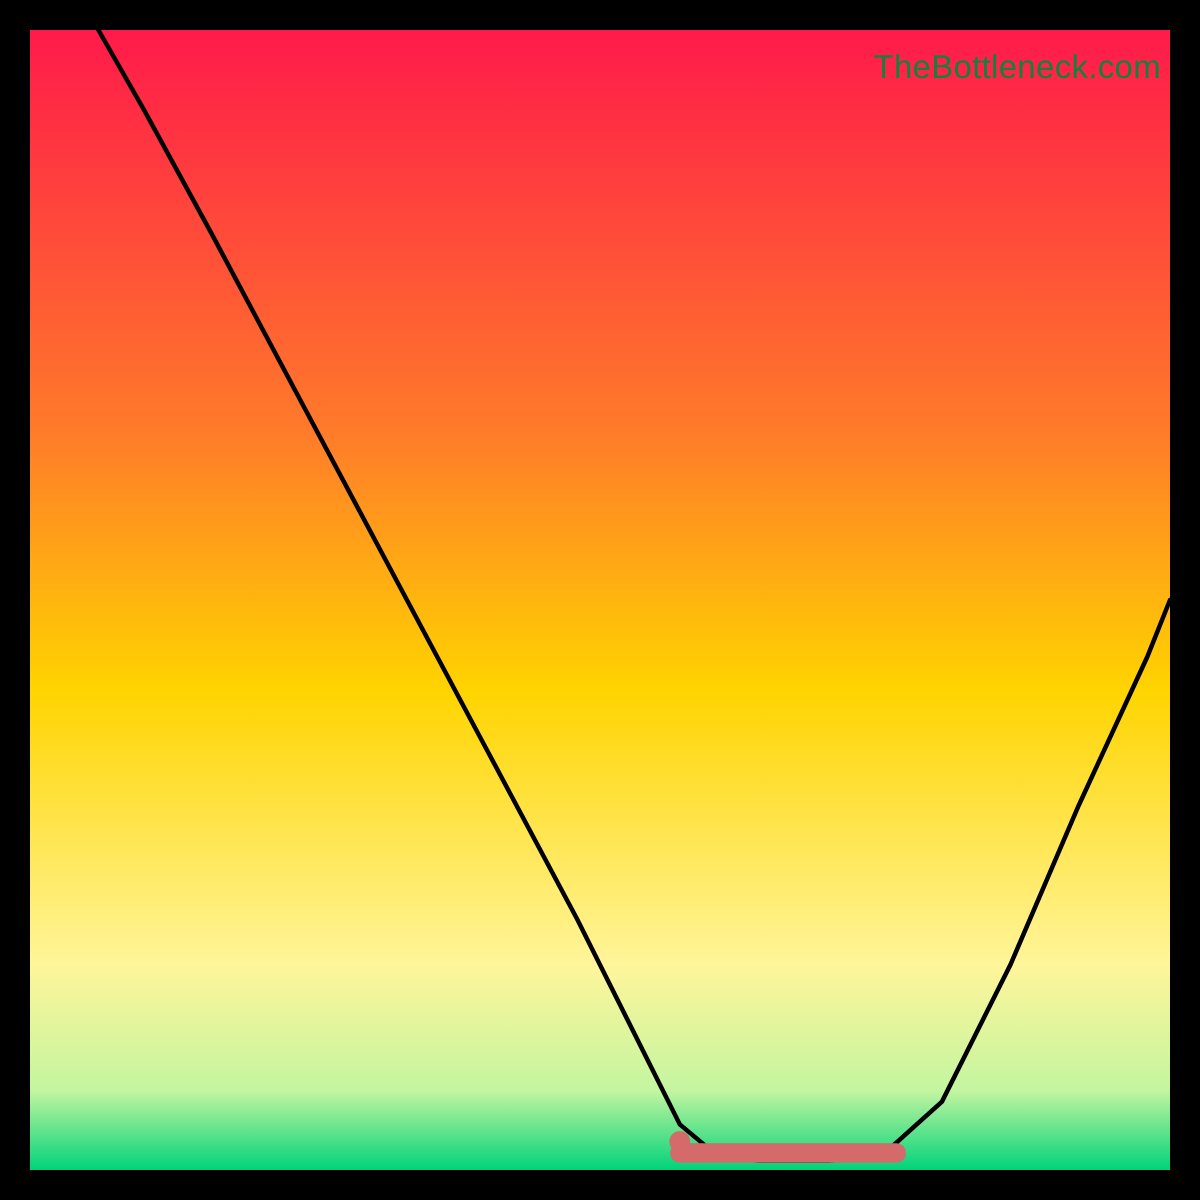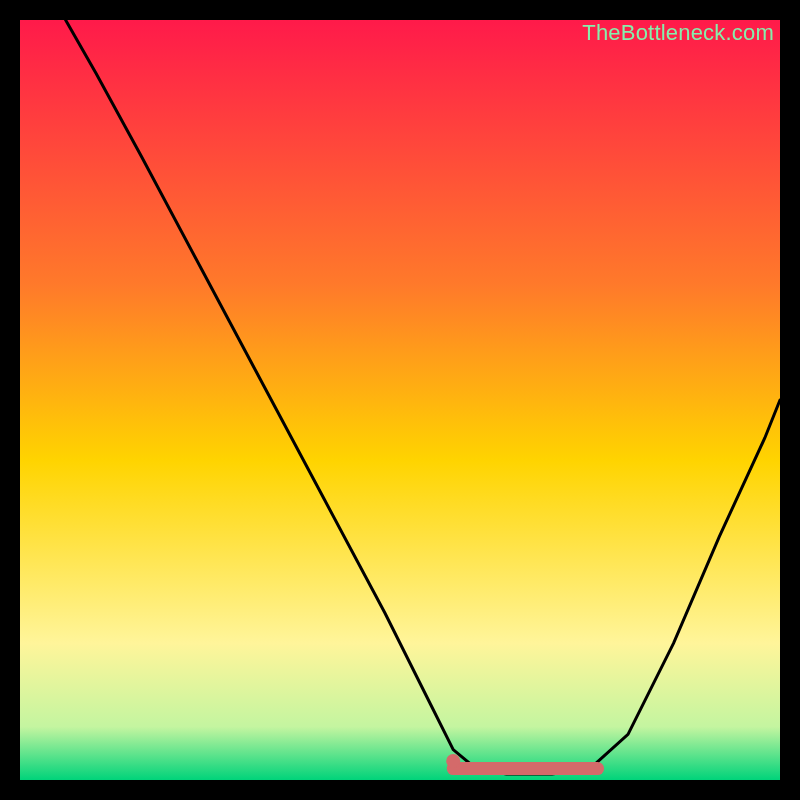--- a/index.html
+++ b/index.html
@@ -14,23 +14,23 @@
   .frame {
     position: absolute;
     left: 20px;
     top: 20px;
     width: 760px;
     height: 760px;
     background: #000;
   }
   .attribution {
     position: absolute;
-    top: 0;
+    top: 12px;
     right: 6px;
-    color: #86efac;
+    color: #15803d;
     font-size: 22px;
     font-weight: 500;
     letter-spacing: 0.2px;
     z-index: 10;
   }
   svg {
     display: block;
   }
 </style>
 </head>

